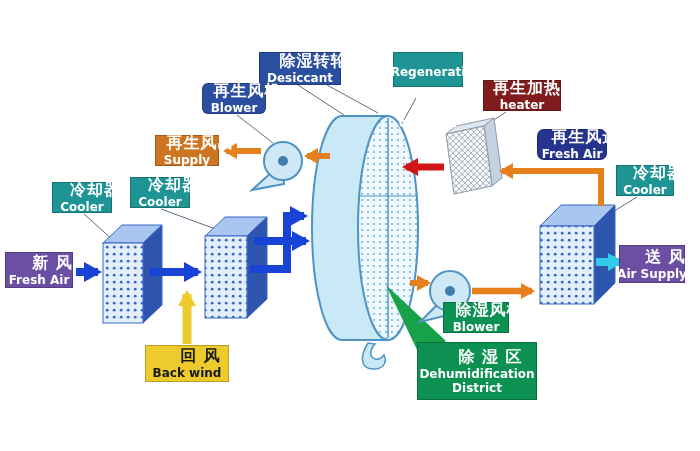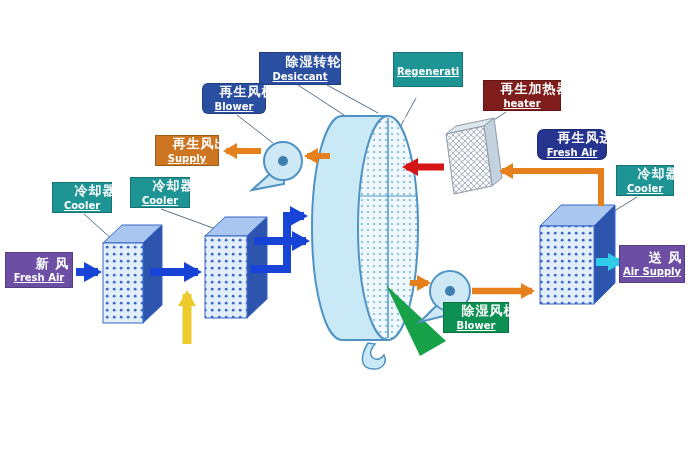--- a/index.html
+++ b/index.html
@@ -2,22 +2,22 @@
 <html><head>
 <meta charset="utf-8">
 <style>
   html,body{margin:0;padding:0;background:#fff;}
   .stage{position:relative;width:700px;height:451px;background:#ffffff;overflow:hidden;
          font-family:"DejaVu Sans",sans-serif;}
   .stage svg{position:absolute;left:0;top:0;z-index:1;}
   .label{position:absolute;z-index:2;display:flex;flex-direction:column;align-items:center;
          justify-content:center;text-align:center;color:#fff;font-weight:700;
          border:1px solid rgba(0,0,0,.22);box-sizing:border-box;padding:1px 2px;}
-  .label .zh{font-size:13px;letter-spacing:1px;line-height:1.25;white-space:nowrap;margin-left:27px;}
-  .label .en{font-size:10px;line-height:1.2;white-space:nowrap;text-decoration:underline;}
+  .label .zh{font-size:16px;letter-spacing:1px;line-height:1.25;white-space:nowrap;margin-left:27px;}
+  .label .en{font-size:12px;line-height:1.2;white-space:nowrap;}
   .l-desiccant{left:259px;top:52px;width:82px;height:33px;}
   .l-regen-area{left:393px;top:52px;width:70px;height:35px;gap:36px;}
   .l-regen-blower{left:202px;top:83px;width:64px;height:31px;border-radius:6px;}
   .l-regen-heater{left:483px;top:80px;width:78px;height:31px;}
   .l-exhaust{left:155px;top:135px;width:64px;height:31px;}
   .l-regen-fresh-air{left:537px;top:129px;width:70px;height:31px;border-radius:7px;}
   .l-cooler-right{left:616px;top:165px;width:58px;height:31px;}
   .l-cooler-left{left:52px;top:182px;width:60px;height:31px;}
   .l-cooler-mid{left:130px;top:177px;width:60px;height:31px;}
   .l-fresh-air{left:5px;top:252px;width:68px;height:36px;}
@@ -195,15 +195,24 @@
 <div class="label l-air-supply" style="background-color: rgb(108, 79, 164);">
   <span class="zh">送 风</span>
   <span class="en">Air Supply</span>
 </div>
 
 <div class="label l-dehumid-blower" style="background-color: rgb(12, 145, 83);">
   <span class="zh">除湿风机</span>
   <span class="en">Blower</span>
 </div>
 
-
+<div class="label l-dehumid-district" style="background-color: rgb(12, 145, 83);">
+  <span class="zh">除 湿 区</span>
+  <span class="en">Dehumidification</span>
+  <span class="en">District</span>
+</div>
+
+<div class="label l-back-wind" style="background-color: rgb(237, 203, 45);">
+  <span class="zh">回 风</span>
+  <span class="en">Back wind</span>
+</div>
 
 </div>
 
 </body></html>

